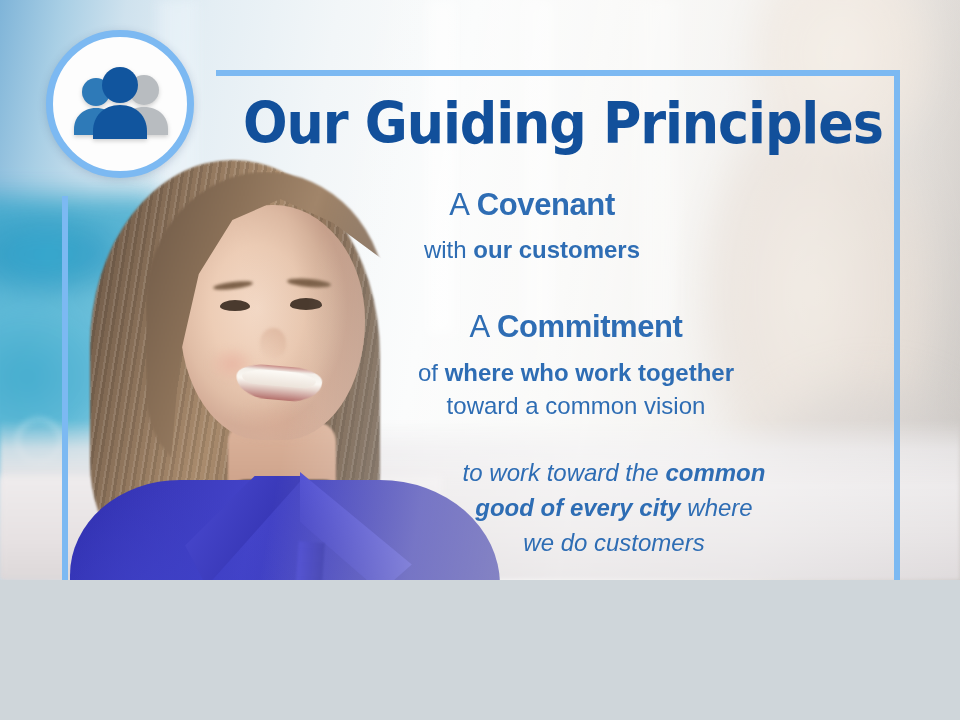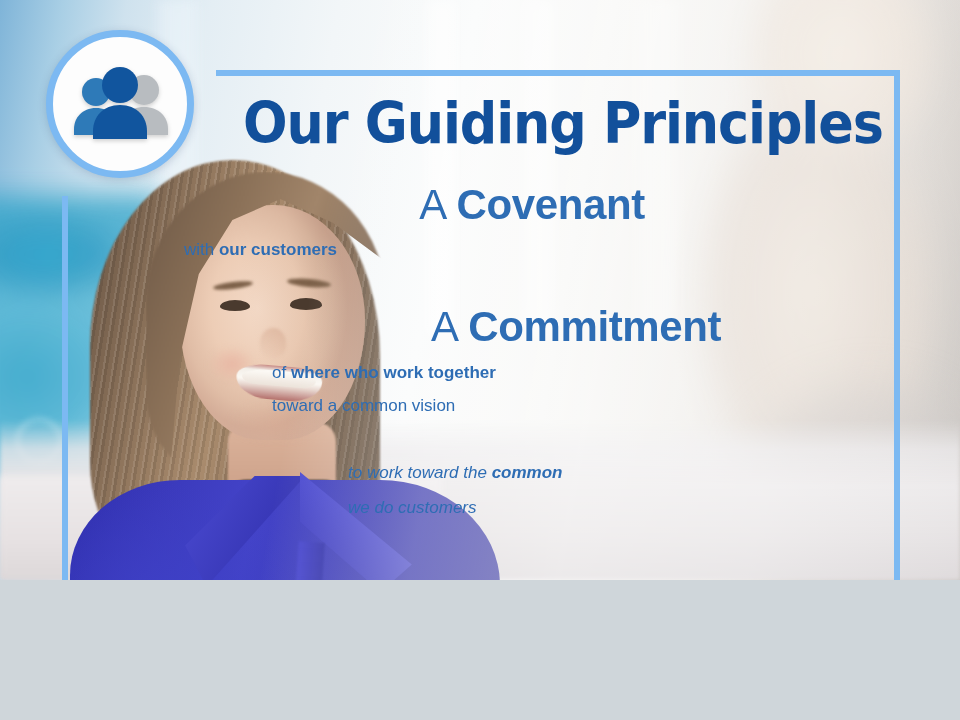--- a/index.html
+++ b/index.html
@@ -294,30 +294,31 @@
   }
 
   .principles {
     position:absolute; left:200px; top:178px; width:680px;
   }
   .principle { margin-bottom:10px; }
 
   .p-head {
     text-align:center;
     color:#2e6db4;
-    font-size:42px;
+    font-size:31px;
     line-height:54px;
     font-weight:normal;
     white-space:nowrap;
   }
   .p-head .strong { font-weight:bold; letter-spacing:-.4px; }
 
   .p-sub {
+    text-align:center;
     color:#2e6db4;
-    font-size:17px;
+    font-size:24px;
     line-height:29px;
     font-weight:normal;
   }
   .p-sub b { font-weight:bold; }
 
   
   #principle-1 { margin-left:-16px; }
   #principle-1 .p-sub { margin-top:3px; }
   #principle-2 { margin-top:36px; margin-left:72px; }
   #principle-2 .p-sub { margin-top:4px; }
@@ -414,17 +415,20 @@
       <div class="p-sub">
         <span>of </span><b>where who work together</b>
       </div>
       <div class="p-sub">toward a common vision</div>
     </div>
 
     <div class="principle" id="principle-3">
       <div class="p-sub">
         <span>to work toward the </span><b>common</b>
       </div>
+      <div class="p-sub">
+        <b>good of every city</b><span> where</span>
+      </div>
       <div class="p-sub">we do customers</div>
     </div>
 
   </div>
 </div>
 
 </body></html>

